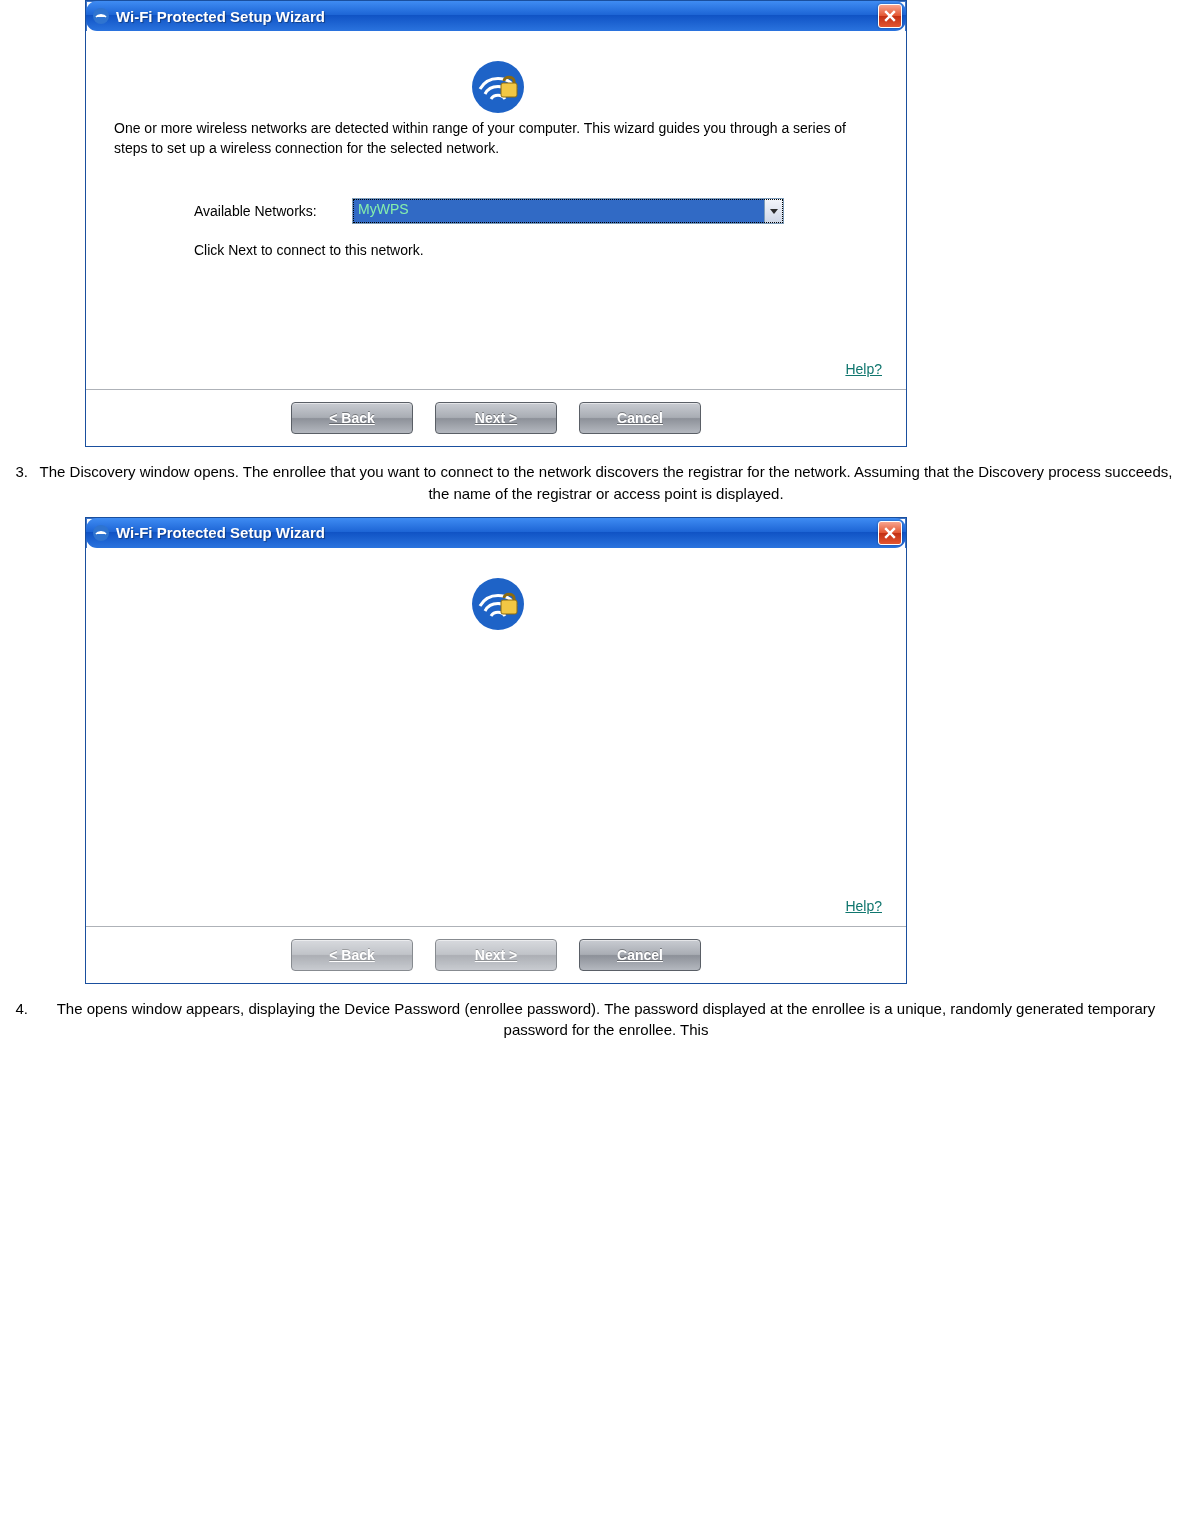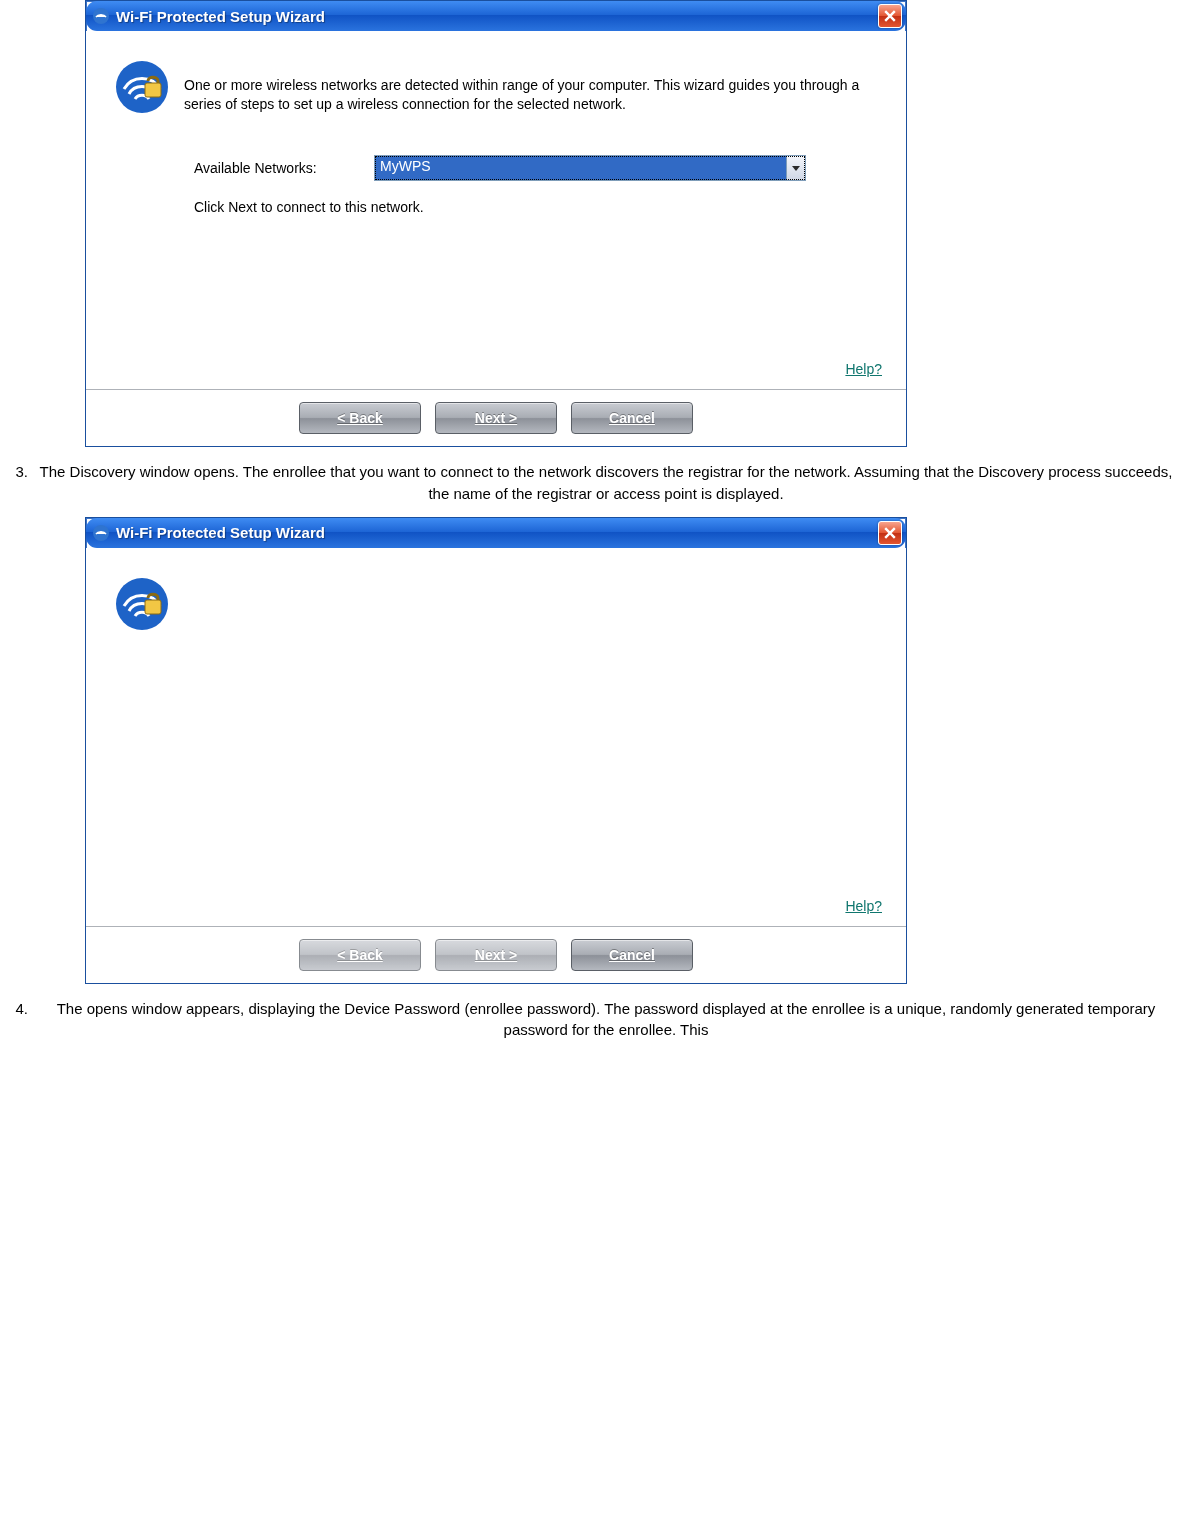--- a/index.html
+++ b/index.html
@@ -74,52 +74,53 @@
   .content-area {
     padding: 28px 24px 10px 28px;
     min-height: 320px;
     position: relative;
     font-family: Tahoma, Arial, sans-serif;
     font-size: 14px;
     color: #000;
   }
   .intro-row {
     display: flex;
-    align-items: flex-end;
-    gap: 14px;
+    align-items: center;
+    gap: 2px;
     margin-bottom: 40px;
+    flex-direction: column;
   }
   .wifi-lock-icon {
     width: 56px; height: 56px;
     flex-shrink: 0;
   }
   .intro-text {
     line-height: 1.4;
     padding-top: 2px;
   }
   .field-row {
     display: flex;
     align-items: center;
     margin: 0 0 18px 80px;
-    gap: 30px;
+    gap: 8px;
   }
   .field-label { min-width: 150px; }
   .combo {
     width: 430px; height: 24px;
     border: 1px solid #7f9db9;
     display: flex;
     align-items: stretch;
     background: #fff;
     outline: 1px dotted #000;
     outline-offset: -2px;
   }
   .combo-value {
     flex: 1;
     background: #316ac5;
-    color: #ffffff;
+    color: #86efac;
     padding: 2px 5px;
     font-size: 14px;
     white-space: nowrap;
   }
   .combo-arrow {
     width: 18px;
     background: linear-gradient(to bottom,#f4f6fb,#cfd7e6);
     border-left: 1px solid #7f9db9;
     display: flex; align-items:center; justify-content:center;
   }
@@ -137,21 +138,21 @@
     cursor: pointer;
     margin-left: 20px;
   }
   .button-bar {
     border-top: 1px solid #aeb2b8;
     background: #fff;
     height: 56px;
     display: flex;
     align-items: center;
     justify-content: center;
-    gap: 14px;
+    gap: 22px;
   }
   .wiz-btn {
     width: 120px; height: 30px;
     border: 1px solid #5a5f66;
     border-radius: 4px;
     background: linear-gradient(to bottom,#c9ccd2 0%,#a9adb4 48%,#8d9199 52%,#b4b8bf 100%);
     color: #fff;
     font-family: Tahoma, Arial, sans-serif;
     font-size: 14px;
     font-weight: bold;

